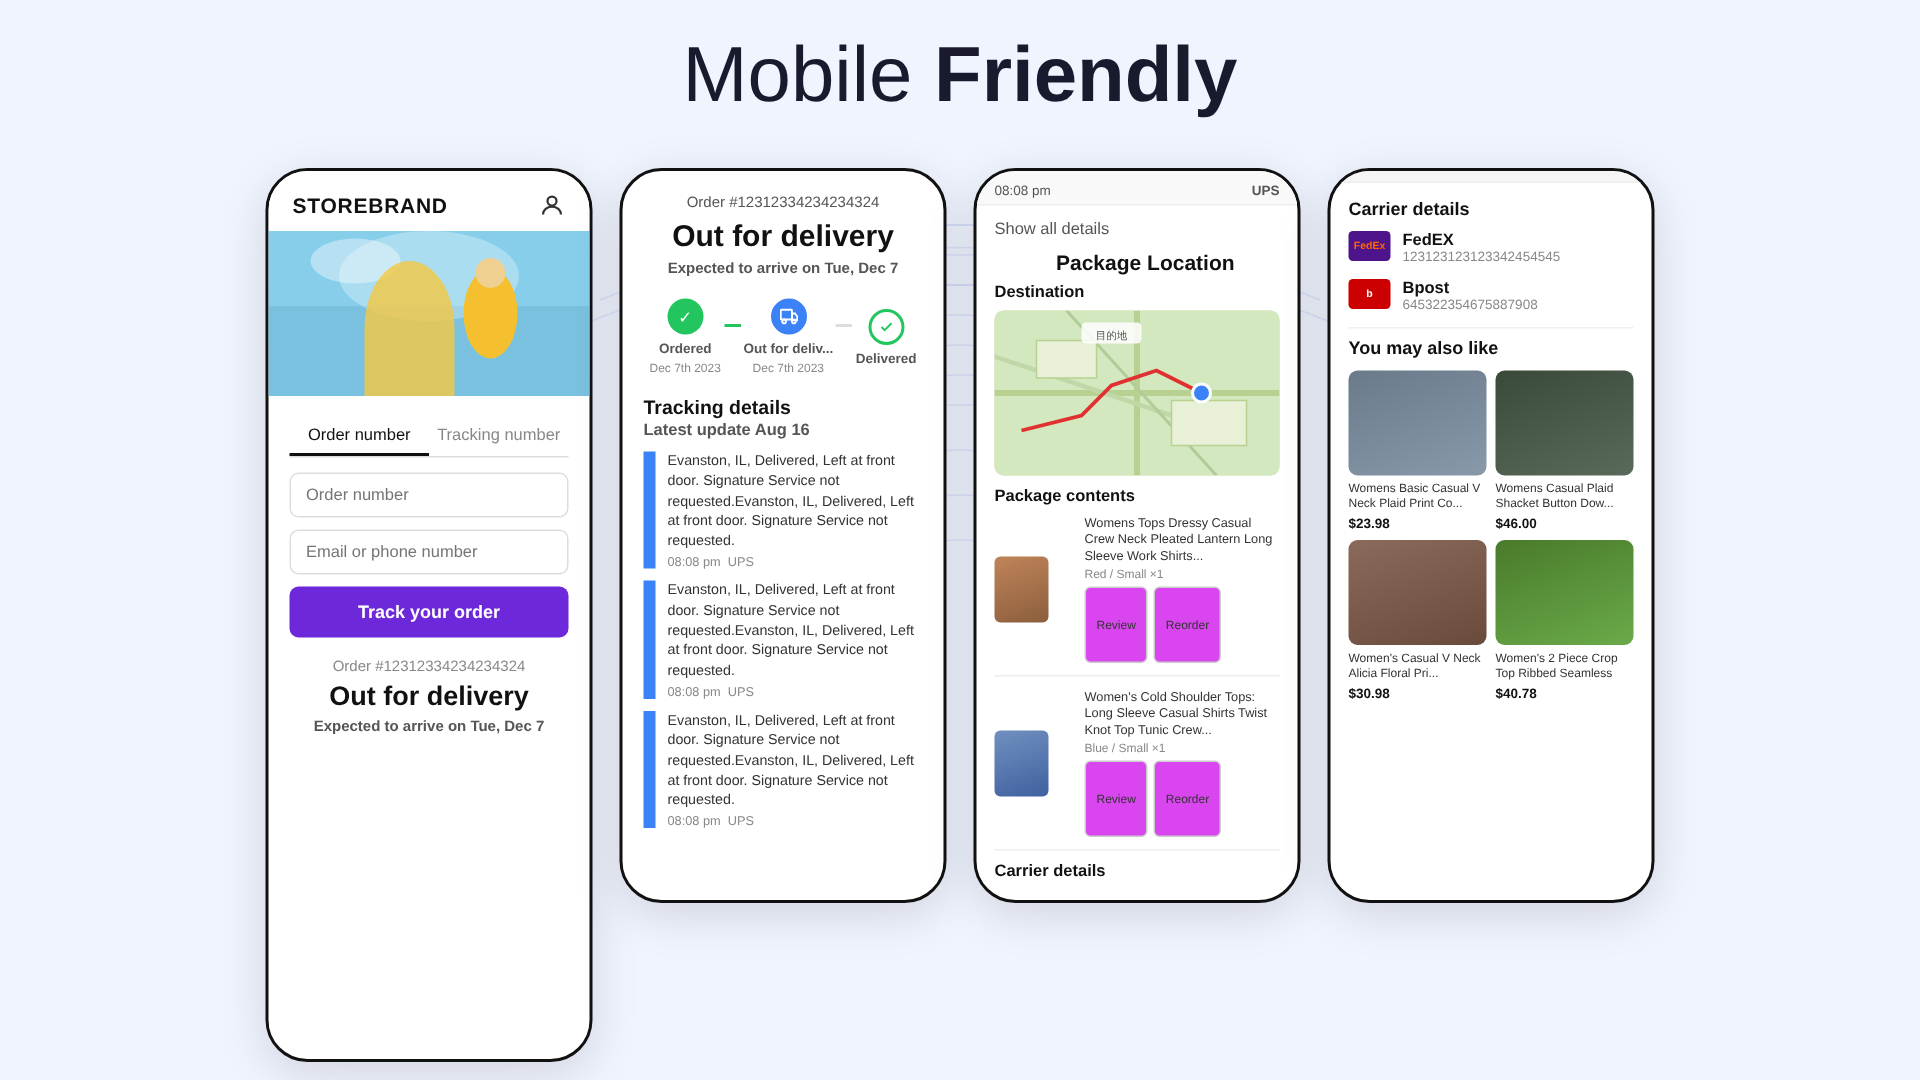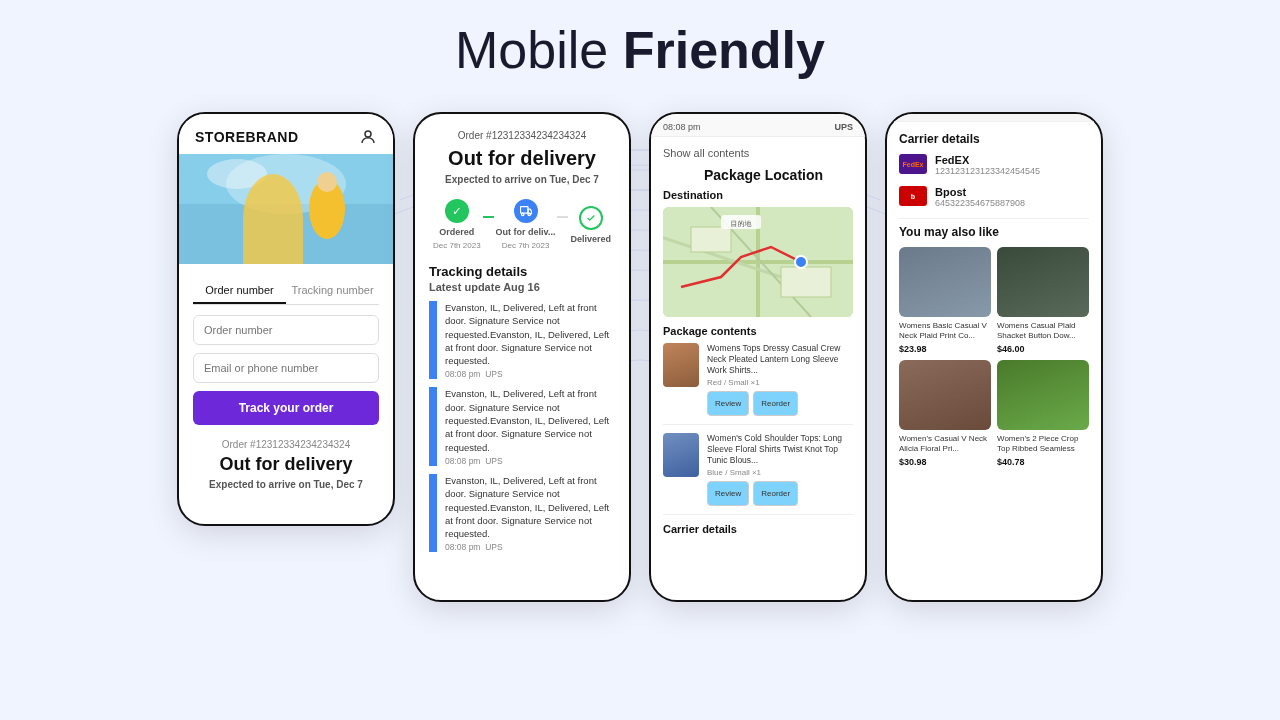--- a/index.html
+++ b/index.html
@@ -37,21 +37,21 @@
 
     
     .phone {
       background: #fff;
       border-radius: 28px;
       border: 2.5px solid #111;
       overflow: hidden;
       position: relative;
       box-shadow: 0 8px 32px rgba(0,0,0,0.13);
     }
-    .phone-1 { width: 218px; height: 414px; }
+    .phone-1 { width: 218px; height: 596px; }
     .phone-2 { width: 218px; height: 490px; }
     .phone-3 { width: 218px; height: 490px; }
     .phone-4 { width: 218px; height: 490px; }
 
     
     .p1-header {
       display: flex;
       justify-content: space-between;
       align-items: center;
       padding: 14px 16px 8px;
@@ -267,43 +267,43 @@
       position: relative;
     }
     .p3-pkg-contents {
       font-size: 11px;
       font-weight: 600;
       color: #111;
       margin-bottom: 6px;
     }
     .p3-item {
       display: flex;
-      align-items: flex-start;
-      gap: 8px;
+      align-items: center;
+      gap: 24px;
       margin-bottom: 8px;
       padding-bottom: 8px;
       border-bottom: 1px solid #eee;
     }
     .p3-item-img {
       width: 36px; height: 44px;
       border-radius: 4px;
       flex-shrink: 0;
     }
     .p3-item-img-1 { background: linear-gradient(160deg, #c0845a, #8b5e3c); }
     .p3-item-img-2 { background: linear-gradient(160deg, #7090c0, #4060a0); }
     .p3-item-info { flex: 1; }
     .p3-item-name { font-size: 8.5px; color: #333; line-height: 1.3; }
     .p3-item-variant { font-size: 8px; color: #888; margin-top: 2px; }
     .p3-item-btns { display: flex; gap: 4px; margin-top: 4px; }
     .p3-item-btn {
       font-size: 8px;
-      padding: 7px 7px;
+      padding: 20px 7px;
       border: 1px solid #ccc;
       border-radius: 4px;
-      background: #7dd3fc;
+      background: #d946ef;
       color: #333;
       cursor: pointer;
     }
     .p3-carrier-label {
       font-size: 11px;
       font-weight: 600;
       color: #111;
       margin-top: 4px;
     }
 
@@ -502,21 +502,21 @@
       </div>
     </div>
   </div>
 
   <div class="phone phone-3">
     <div class="p3-topbar">
       <span>08:08 pm</span>
       <span class="p3-topbar-carrier">UPS</span>
     </div>
     <div class="p3-body">
-      <div class="p3-show-all">Show all contents</div>
+      <div class="p3-show-all">Show all details</div>
       <div class="p3-pkg-loc">Package Location</div>
       <div class="p3-dest-label">Destination</div>
 
       <div class="p3-map">
         <svg width="100%" height="100%" viewBox="0 0 194 110" preserveAspectRatio="xMidYMid slice">
           <rect width="194" height="110" fill="#d4e8c0"></rect>
 
           <line x1="0" y1="55" x2="194" y2="55" stroke="#b8d090" stroke-width="4"></line>
           <line x1="97" y1="0" x2="97" y2="110" stroke="#b8d090" stroke-width="4"></line>
           <line x1="0" y1="30" x2="120" y2="70" stroke="#c0d8a8" stroke-width="3"></line>
@@ -543,21 +543,21 @@
           <div class="p3-item-btns">
             <button class="p3-item-btn">Review</button>
             <button class="p3-item-btn">Reorder</button>
           </div>
         </div>
       </div>
 
       <div class="p3-item">
         <div class="p3-item-img p3-item-img-2"></div>
         <div class="p3-item-info">
-          <div class="p3-item-name">Women's Cold Shoulder Tops: Long Sleeve Floral Shirts Twist Knot Top Tunic Blous...</div>
+          <div class="p3-item-name">Women's Cold Shoulder Tops: Long Sleeve Casual Shirts Twist Knot Top Tunic Crew...</div>
           <div class="p3-item-variant">Blue / Small  ×1</div>
           <div class="p3-item-btns">
             <button class="p3-item-btn">Review</button>
             <button class="p3-item-btn">Reorder</button>
           </div>
         </div>
       </div>
 
       <div class="p3-carrier-label">Carrier details</div>
     </div>

